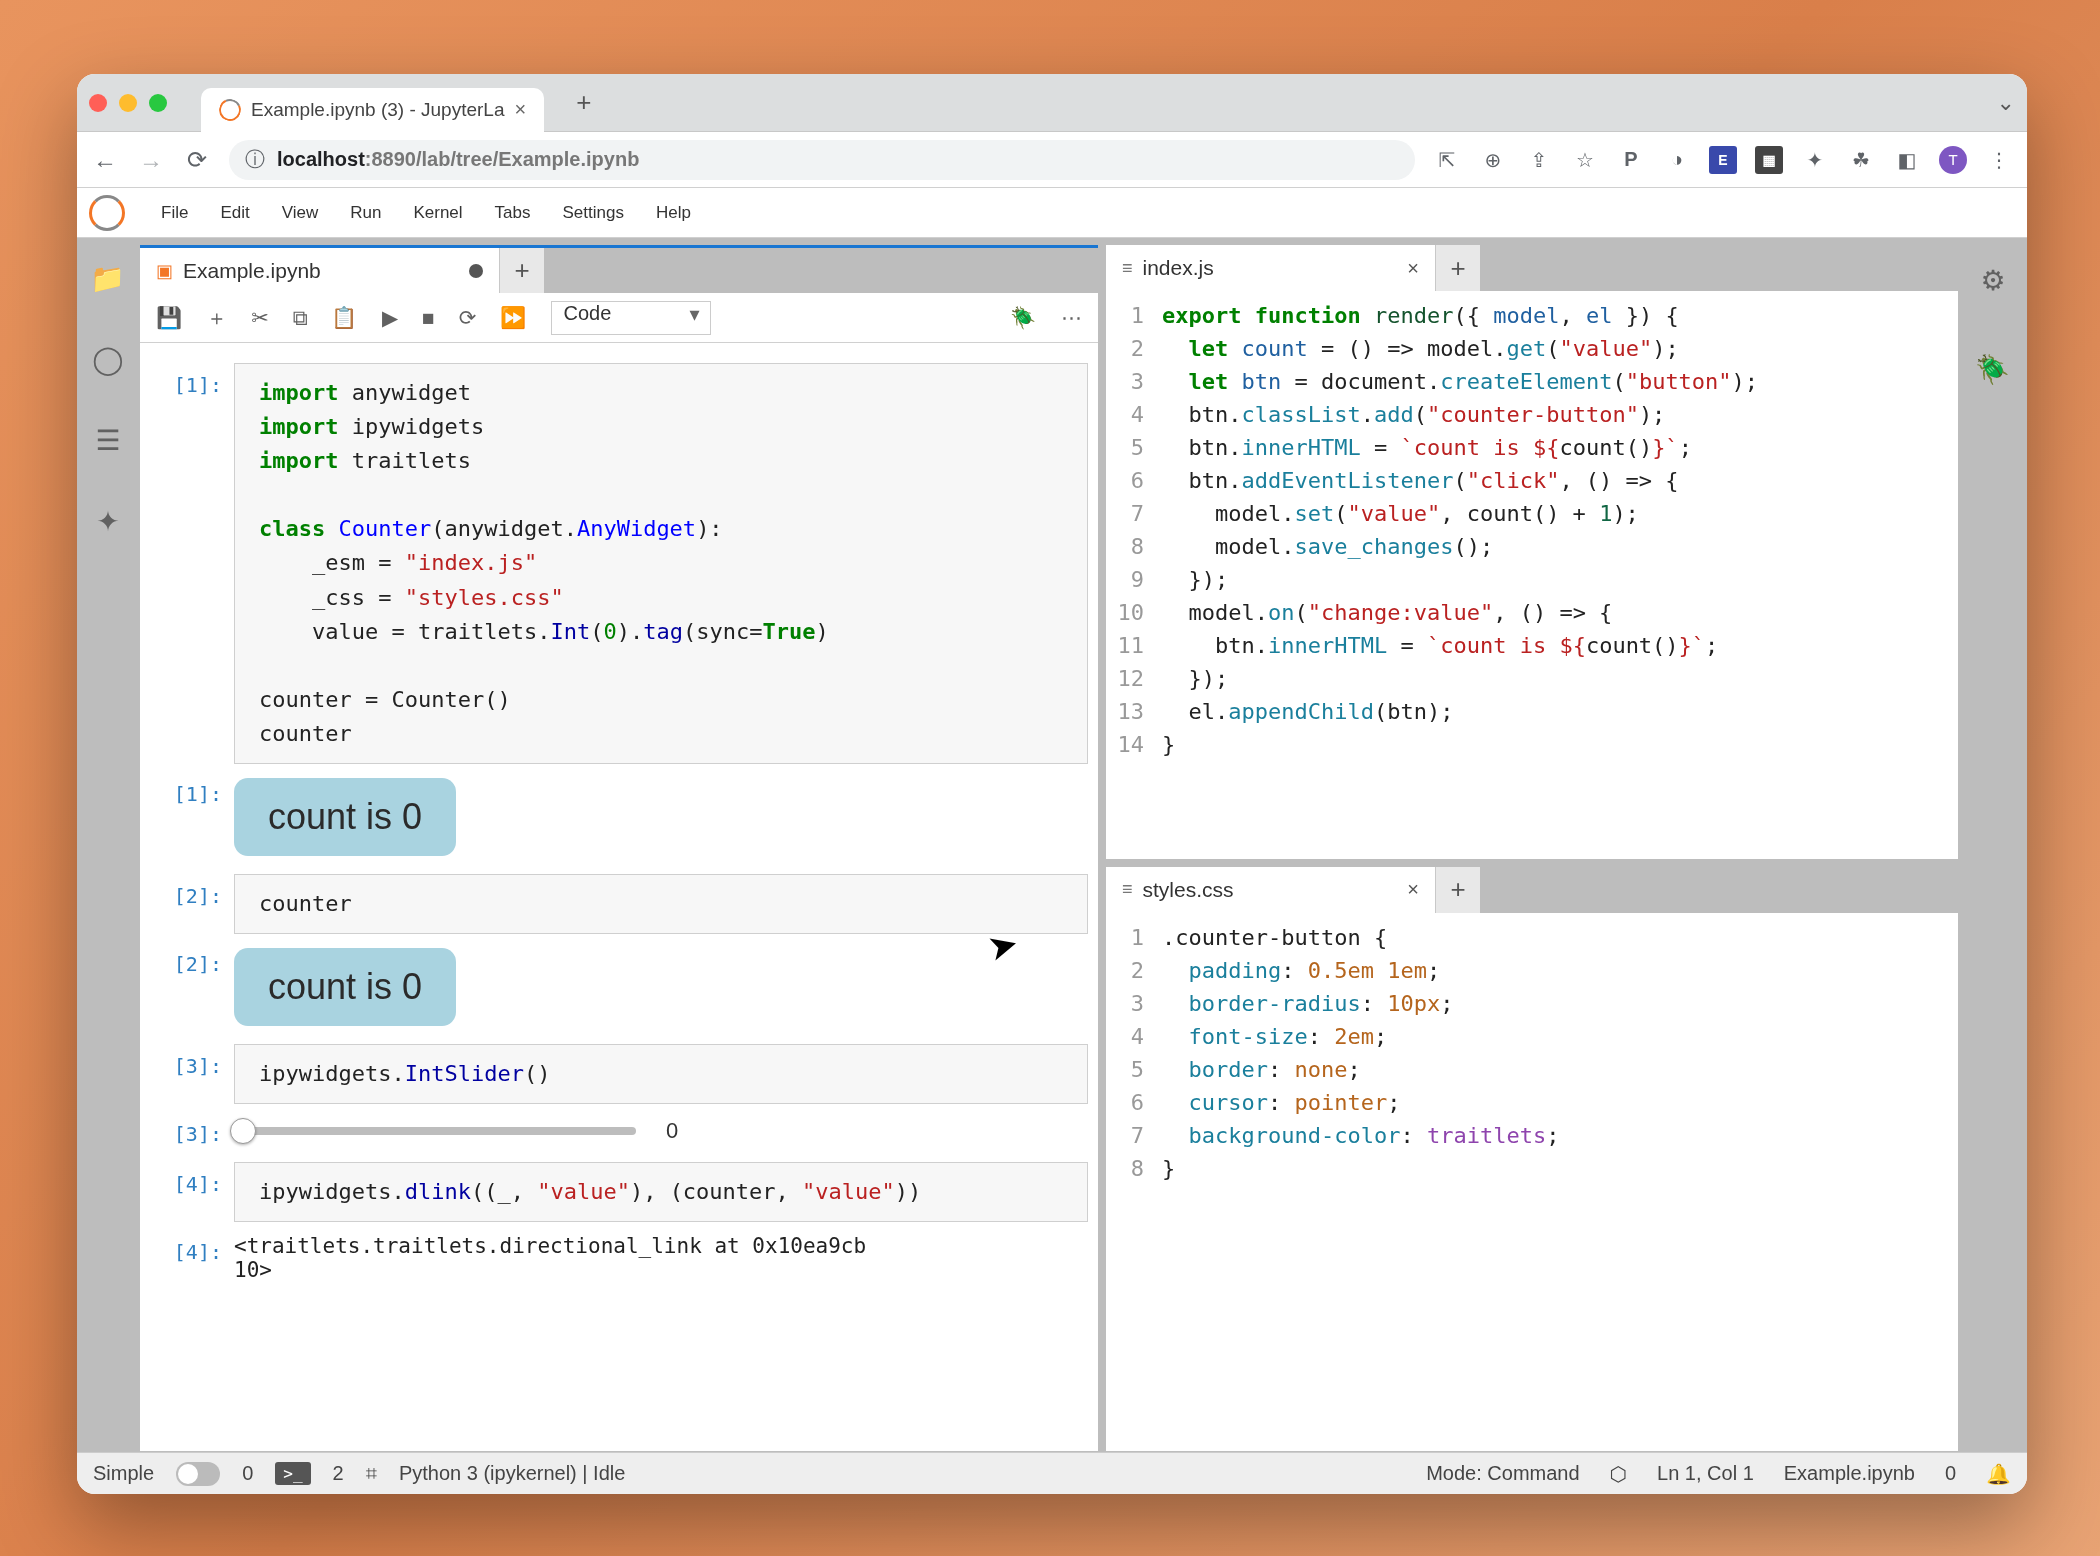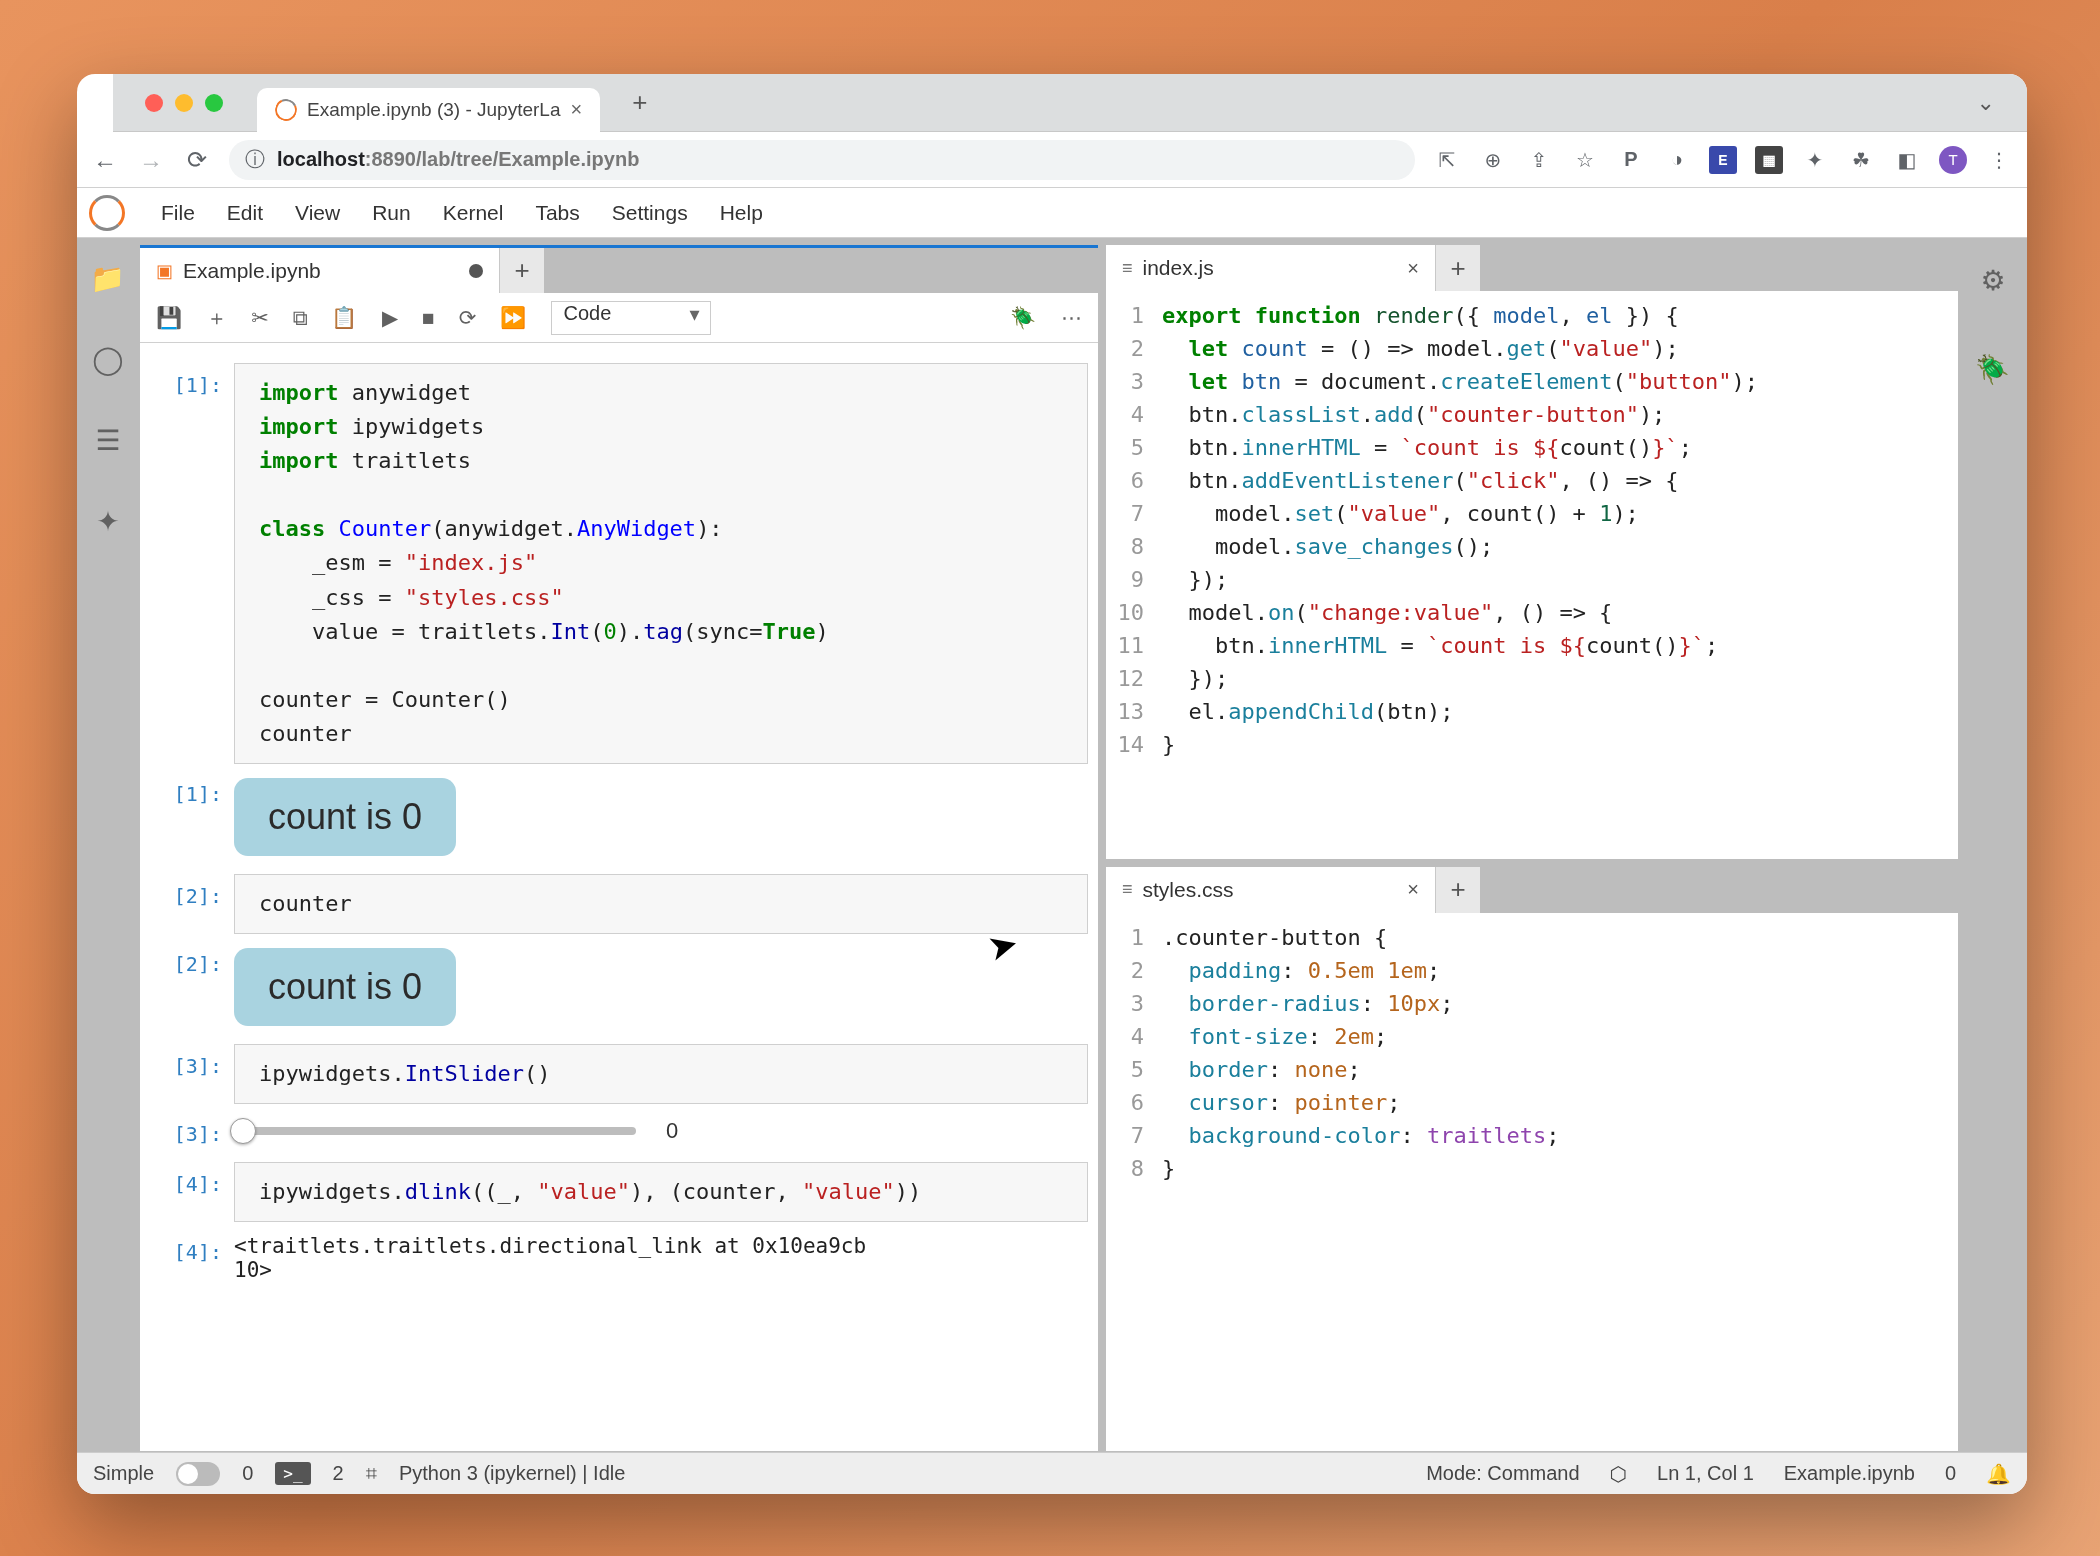--- a/index.html
+++ b/index.html
@@ -17,22 +17,22 @@
     width: 1950px; height: 1420px;
     background: #fff;
     border-radius: 18px;
     box-shadow: 0 30px 80px rgba(0,0,0,.35);
     overflow: hidden;
     display: flex; flex-direction: column;
   }
   
   .titlebar {
     height: 58px; background: #dcdedf;
-    display: flex; align-items: center; padding: 0 32px;
-    gap: 10px; border-bottom: 1px solid #c8c8c8; margin-left: 36px;
+    display: flex; align-items: center; padding: 0 12px;
+    gap: 10px; border-bottom: 1px solid #c8c8c8;
   }
   .traffic { display: flex; gap: 12px; }
   .dot { width: 18px; height: 18px; border-radius: 50%; }
   .dot.red { background: #ff5f57; }
   .dot.yellow { background: #febc2e; }
   .dot.green { background: #28c840; }
   .browser-tab {
     margin-left: 24px; background: #fff; height: 44px;
     border-radius: 10px 10px 0 0; padding: 0 18px;
     display: flex; align-items: center; gap: 10px;
@@ -80,21 +80,21 @@
   .jp-menubar {
     height: 50px; display: flex; align-items: center; padding: 0 12px;
     gap: 4px; border-bottom: 1px solid #d0d0d0; background: #fff;
   }
   .jp-logo {
     width: 36px; height: 36px; border-radius: 50%;
     border: 3px solid #f37626; border-top-color: #888; border-bottom-color:#888;
     margin-right: 18px;
   }
   .jp-menu-item {
-    padding: 6px 14px; font-size: 21px; color: #333; border-radius: 4px;
+    padding: 6px 14px; font-size: 17px; color: #333; border-radius: 4px;
   }
   
   .jp-body { flex: 1; display: flex; background: #bdbdbd; overflow: hidden; }
   .left-rail {
     width: 62px; background: #bdbdbd; display: flex; flex-direction: column;
     align-items: center; padding-top: 24px; gap: 48px;
   }
   .rail-ico { color: #616161; font-size: 28px; }
   .main-area {
     flex: 1; display: flex; gap: 6px; padding: 6px 6px 0 0;

